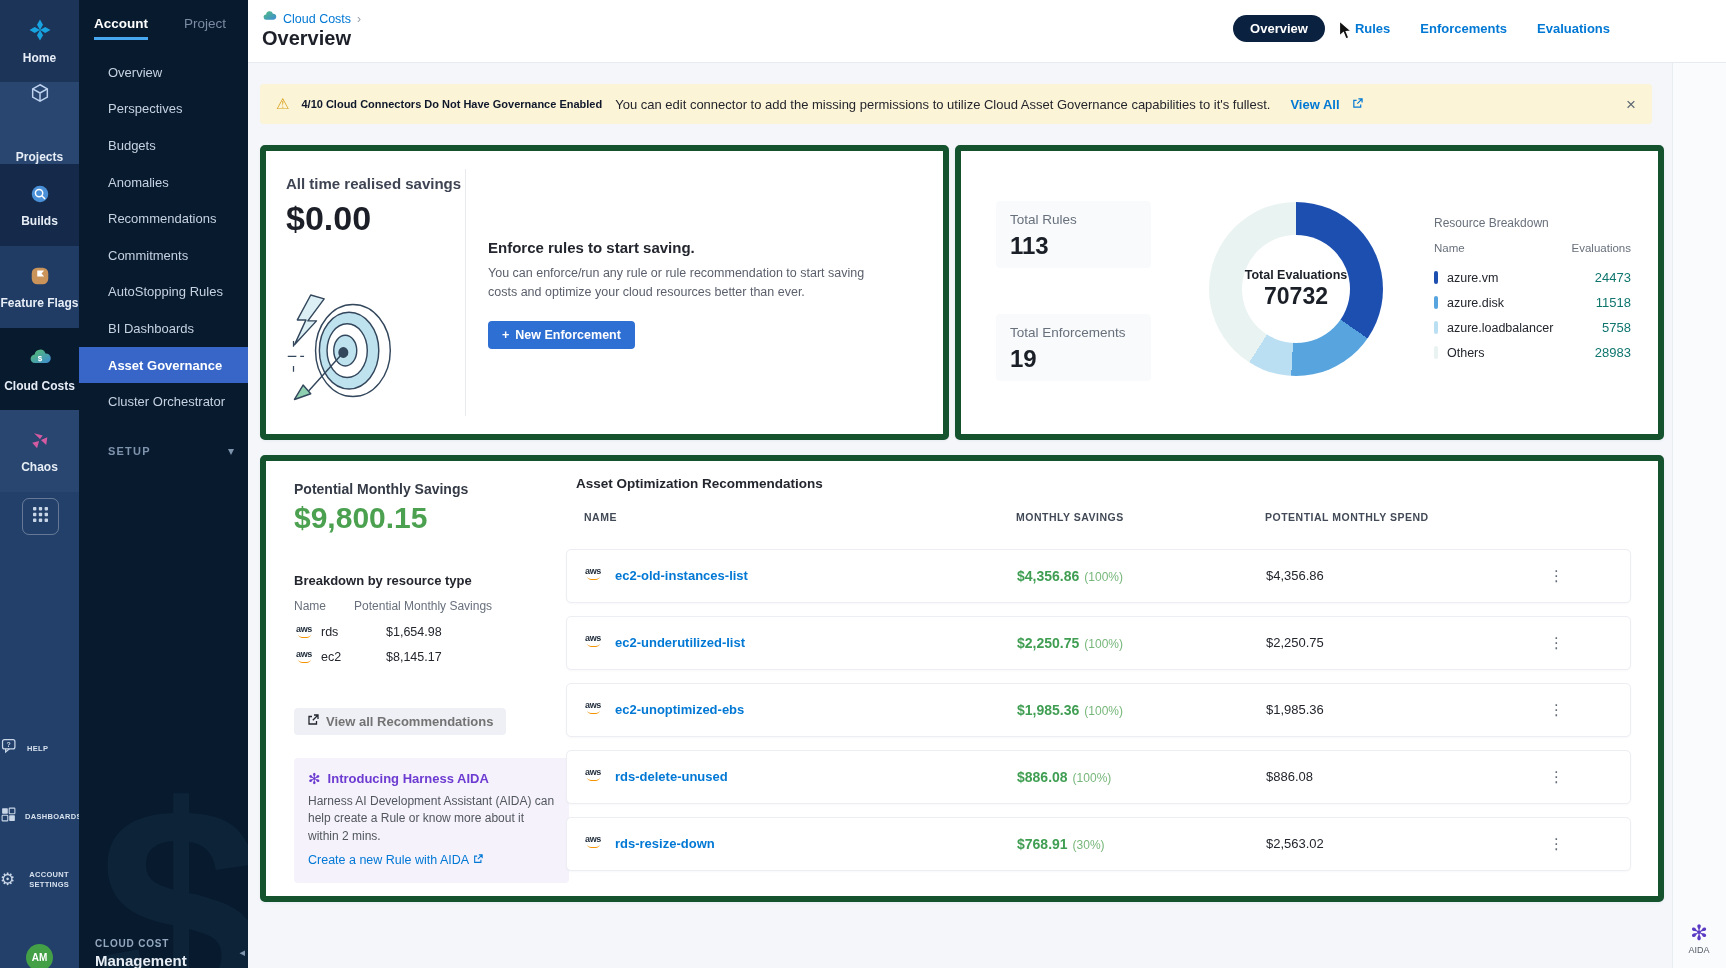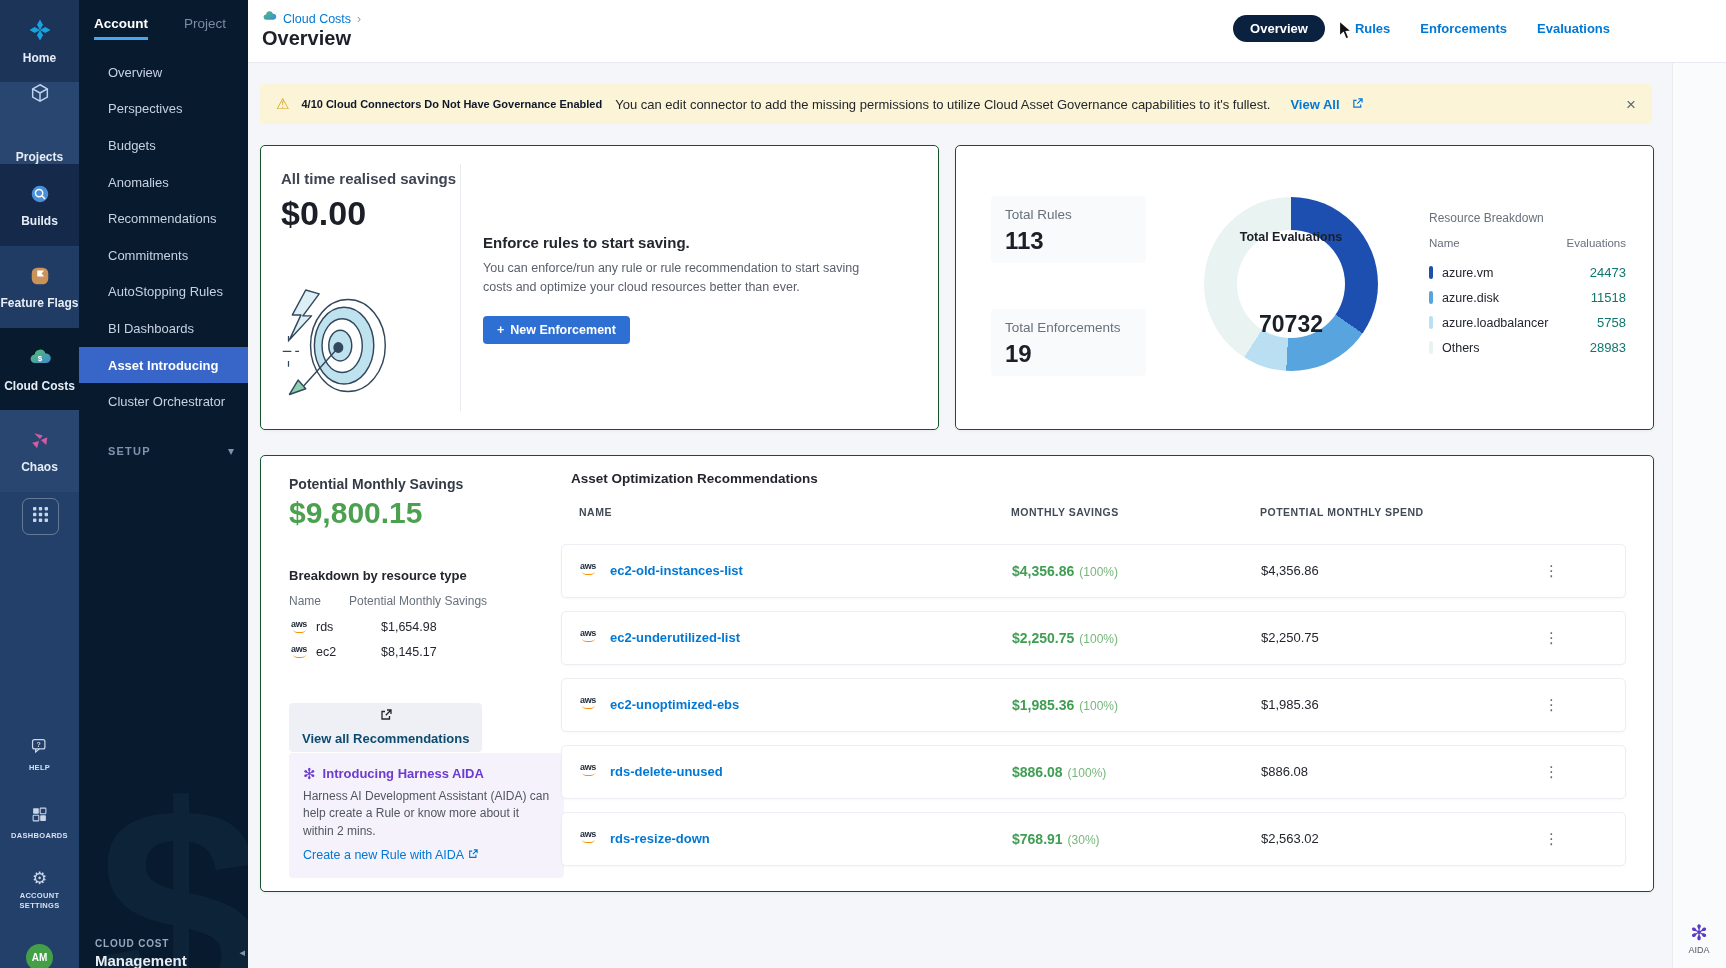--- a/index.html
+++ b/index.html
@@ -8,21 +8,21 @@
 
   
   .rail{position:absolute;left:0;top:0;width:79px;height:968px;background:#23406A;overflow:hidden;z-index:30;}
   .rail-tile{height:82px;display:flex;flex-direction:column;align-items:center;justify-content:center;gap:5px;cursor:pointer;}
   .rail-tile .lbl{font-size:12px;font-weight:700;color:#E6EDF6;}
   .t1{background:#1D3459;} .t2{background:#28466F;justify-content:space-between;} .t3{background:#152A4A;}
   .t4{background:#213C64;} .t5{background:#081A2E;} .t6{background:#28466F;}
   .rail-rest{position:relative;background:#23406A;height:476px;}
   .apps-btn{position:absolute;left:22px;top:6px;width:35px;height:35px;border:1px solid rgba(255,255,255,.3);
             border-radius:7px;display:flex;align-items:center;justify-content:center;cursor:pointer;}
-  .rail-bottom-item{position:absolute;left:0;width:79px;display:flex;flex-direction:column;align-items:center;gap:4px;cursor:pointer;}
+  .rail-bottom-item{position:absolute;left:0;width:79px;display:flex;flex-direction:row;align-items:center;gap:4px;cursor:pointer;}
   .rail-bottom-item .lbl{font-size:7.5px;font-weight:700;color:#D7E1EE;letter-spacing:.3px;text-align:center;line-height:1.3;padding:0 4px;}
   .rb1{top:738px;} .rb2{top:806px;} .rb3{top:870px;}
   .gear-glyph{font-size:17px;color:#C9D6E8;line-height:17px;}
   .avatar{position:absolute;left:26px;top:944px;width:27px;height:27px;border-radius:50%;background:#43A047;
           color:#fff;font-size:10px;font-weight:700;display:flex;align-items:center;justify-content:center;}
 
   
   .sidebar{position:absolute;left:79px;top:0;width:169px;height:968px;background:#081A2E;overflow:hidden;z-index:20;}
   .sb-tabs{position:absolute;left:15px;top:16px;display:flex;}
   .sb-tab{font-size:13.5px;color:#7B8CA3;margin-right:36px;padding-bottom:6px;cursor:pointer;white-space:nowrap;}
@@ -56,21 +56,21 @@
   .fab .lbl{font-size:9px;color:#555B66;}
 
   .banner{position:absolute;left:12px;top:22px;width:1392px;height:40px;background:#FBF4D7;border-radius:4px;
           display:flex;align-items:center;}
   .warn{margin-left:16px;font-size:15px;color:#D9A21B;line-height:16px;}
   .banner-title{margin-left:12px;font-size:11px;font-weight:700;color:#0f172a;white-space:nowrap;}
   .banner-msg{margin-left:13px;font-size:13px;color:#25262C;white-space:nowrap;}
   .banner-link{margin-left:20px;display:flex;align-items:center;gap:12px;font-size:13px;font-weight:600;color:#0278D5;cursor:pointer;white-space:nowrap;}
   .banner-close{margin-left:auto;margin-right:16px;font-size:17px;color:#5F6975;cursor:pointer;line-height:17px;}
 
-  .card{position:absolute;background:#fff;border-radius:5px;border:1px solid #14532d;box-shadow:0 1px 3px rgba(40,60,100,.06);}
+  .card{position:absolute;background:#fff;border-radius:5px;border:6px solid #14532d;box-shadow:0 1px 3px rgba(40,60,100,.06);}
   .card1{left:12px;top:83px;width:677px;height:283px;}
   .card2{left:707px;top:83px;width:697px;height:283px;}
   .panel{left:12px;top:393px;width:1392px;height:435px;}
 
   
   .c1-label{position:absolute;left:20px;top:24px;font-size:15px;font-weight:700;color:#3E4453;}
   .c1-value{position:absolute;left:20px;top:48px;font-size:34px;font-weight:800;color:#1C1F27;}
   .c1-illus{position:absolute;left:16px;top:138px;}
   .c1-divider{position:absolute;left:199px;top:18px;bottom:18px;width:1px;background:#E8EAF0;}
   .c1-cta-title{position:absolute;left:222px;top:88px;font-size:15px;font-weight:700;color:#23262E;}
@@ -78,21 +78,21 @@
   .btn-primary{position:absolute;left:222px;top:170px;display:inline-flex;align-items:center;gap:6px;background:#2E6FD3;
                color:#fff;font-size:12.5px;font-weight:700;border:none;border-radius:4px;padding:7px 14px;cursor:pointer;}
 
   
   .statbox{position:absolute;left:35px;width:155px;height:67px;background:#F8FAFB;border-radius:4px;}
   .sb-1{top:50px;} .sb-2{top:163px;}
   .statbox .slabel{position:absolute;left:14px;top:11px;font-size:13.5px;color:#68707C;}
   .statbox .sval{position:absolute;left:14px;top:31px;font-size:24px;font-weight:800;color:#1B1F27;}
   .donut{position:absolute;left:248px;top:51px;width:174px;height:174px;border-radius:50%;}
   .donut-hole{position:absolute;inset:33px;background:#fff;border-radius:50%;display:flex;flex-direction:column;
-              align-items:center;justify-content:space-between;gap:1px;}
+              align-items:center;justify-content:center;gap:1px;}
   .donut-hole .dl{font-size:12.5px;font-weight:700;color:#1B1F27;}
   .donut-hole .dv{font-size:23px;font-weight:800;color:#1B1F27;}
   .legend{position:absolute;left:473px;top:0;width:197px;height:283px;}
   .legend-title{position:absolute;left:0;top:65px;font-size:12px;color:#68707C;}
   .legend-cols{position:absolute;left:0;top:91px;width:197px;display:flex;justify-content:space-between;font-size:11.5px;color:#68707C;}
   .legend-rows{position:absolute;left:0;top:114px;width:197px;}
   .legend-row{display:flex;align-items:center;height:25px;}
   .lr-marker{width:4px;height:13px;border-radius:2px;margin-right:9px;flex:none;}
   .lr-name{font-size:12.5px;color:#23262E;}
   .lr-val{margin-left:auto;font-size:13px;font-weight:400;color:#0f766e;}
@@ -103,21 +103,21 @@
   .p-brk-title{position:absolute;left:28px;top:112px;font-size:13px;font-weight:700;color:#23262E;}
   .p-cols{position:absolute;left:28px;top:138px;width:290px;display:flex;font-size:12px;color:#68707C;}
   .p-cols .c2{margin-left:28px;}
   .p-rows{position:absolute;left:28px;top:158px;width:290px;}
   .pot-row{height:25px;display:flex;align-items:center;font-size:12.5px;color:#23262E;}
   .pot-name{width:92px;display:flex;align-items:center;gap:7px;}
   .aws{display:inline-flex;flex-direction:column;align-items:center;width:20px;flex:none;}
   .aws b{font-size:9px;font-weight:800;color:#232F3E;line-height:8px;letter-spacing:-.3px;font-style:normal;}
   .aws i{display:block;width:13px;height:4px;border:solid #F59300;border-width:0 0 1.5px 0;border-radius:0 0 9px 9px / 0 0 4px 4px;}
   .btn-secondary{position:absolute;left:28px;top:247px;display:inline-flex;align-items:center;gap:7px;background:#EFF0F6;
-                 color:#0c4a6e;font-size:13px;font-weight:700;border:none;border-radius:4px;padding:6px 13px;cursor:pointer;flex-direction:column;}
+                 color:#737373;font-size:13px;font-weight:700;border:none;border-radius:4px;padding:6px 13px;cursor:pointer;}
   .aida-card{position:absolute;left:28px;top:297px;width:247px;height:99px;background:#F5F2FB;border-radius:4px;padding:13px 14px;}
   .aida-title-row{display:flex;align-items:center;gap:7px;}
   .aida-flower{font-size:15px;color:#6C3BD1;line-height:15px;}
   .aida-title{font-size:13px;font-weight:700;color:#6C3BD1;}
   .aida-text{margin-top:7px;font-size:12px;line-height:1.45;color:#52575F;}
   .aida-link{margin-top:8px;display:flex;align-items:center;gap:4px;font-size:12.5px;color:#0278D5;cursor:pointer;}
 
   
   .rec-title{position:absolute;left:310px;top:15px;font-size:13.5px;font-weight:700;color:#23262E;}
   .rec-heads{position:absolute;left:0;top:50px;font-size:10.5px;font-weight:700;letter-spacing:.5px;color:#424A57;}
@@ -253,21 +253,21 @@
   <div class="sb-nav">
 
   <div class="nav-item">Overview</div>
       <div class="nav-item">Perspectives</div>
       <div class="nav-item">Budgets</div>
       <div class="nav-item">Anomalies</div>
       <div class="nav-item">Recommendations</div>
       <div class="nav-item">Commitments</div>
       <div class="nav-item">AutoStopping Rules</div>
       <div class="nav-item">BI Dashboards</div>
-      <div class="nav-item active">Asset Introducing</div>
+      <div class="nav-item active">Asset Governance</div>
       <div class="nav-item">Cluster Orchestrator</div>
     </div>
   <div class="sb-setup">
     <span>SETUP</span>
     <span class="chev">▾</span>
   </div>
   <div class="sb-watermark">$</div>
   <div class="sb-eyebrow">CLOUD COST</div>
   <div class="sb-title">Management</div>
   <div class="sb-collapse">◂</div>

